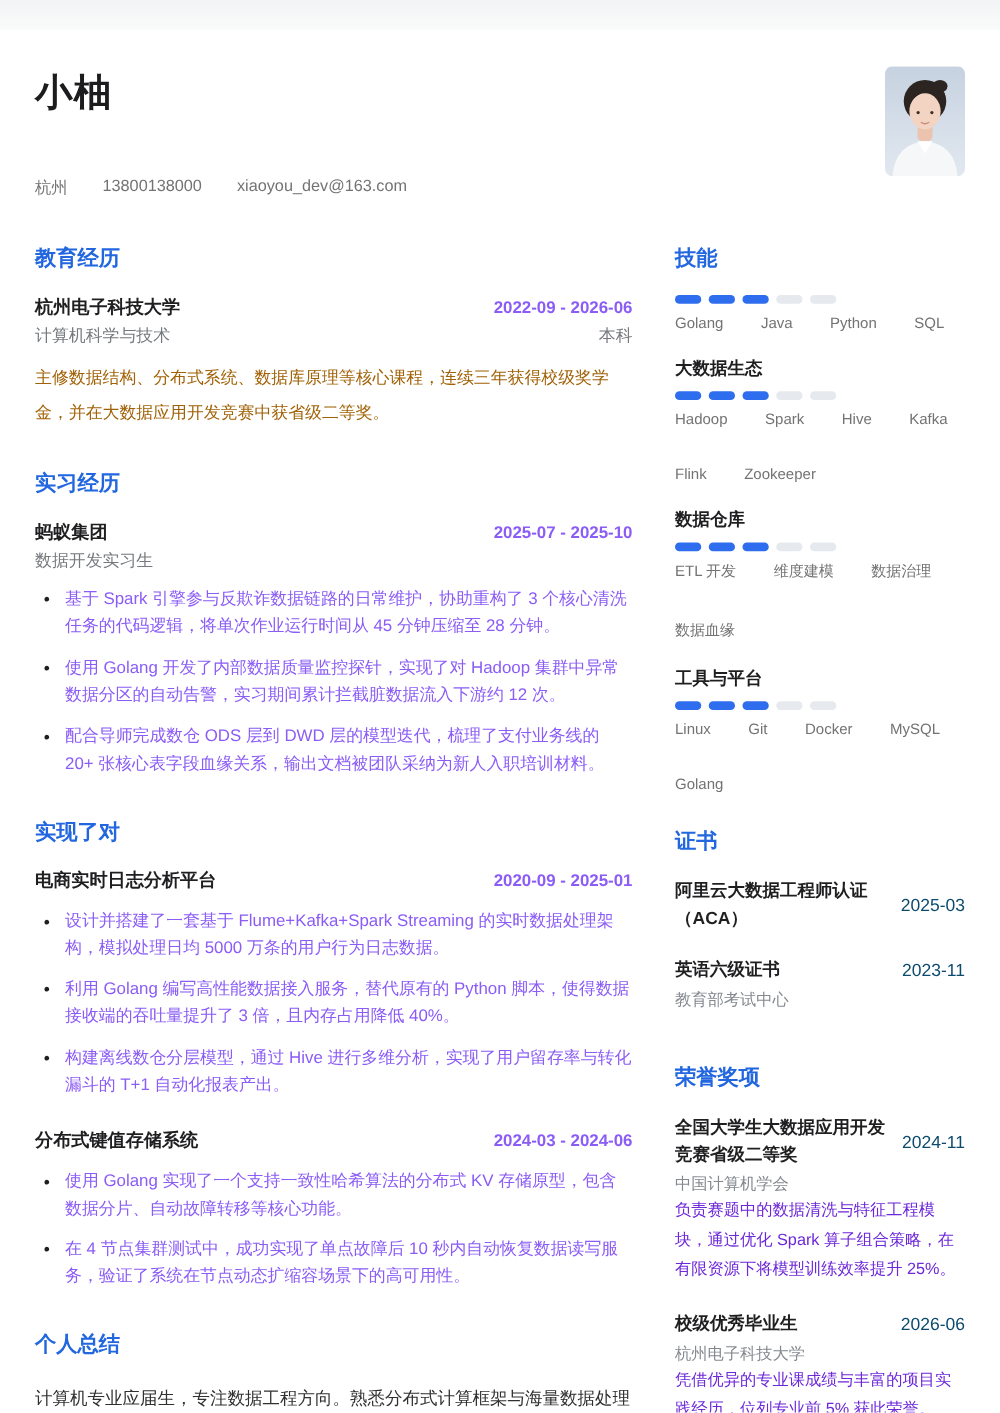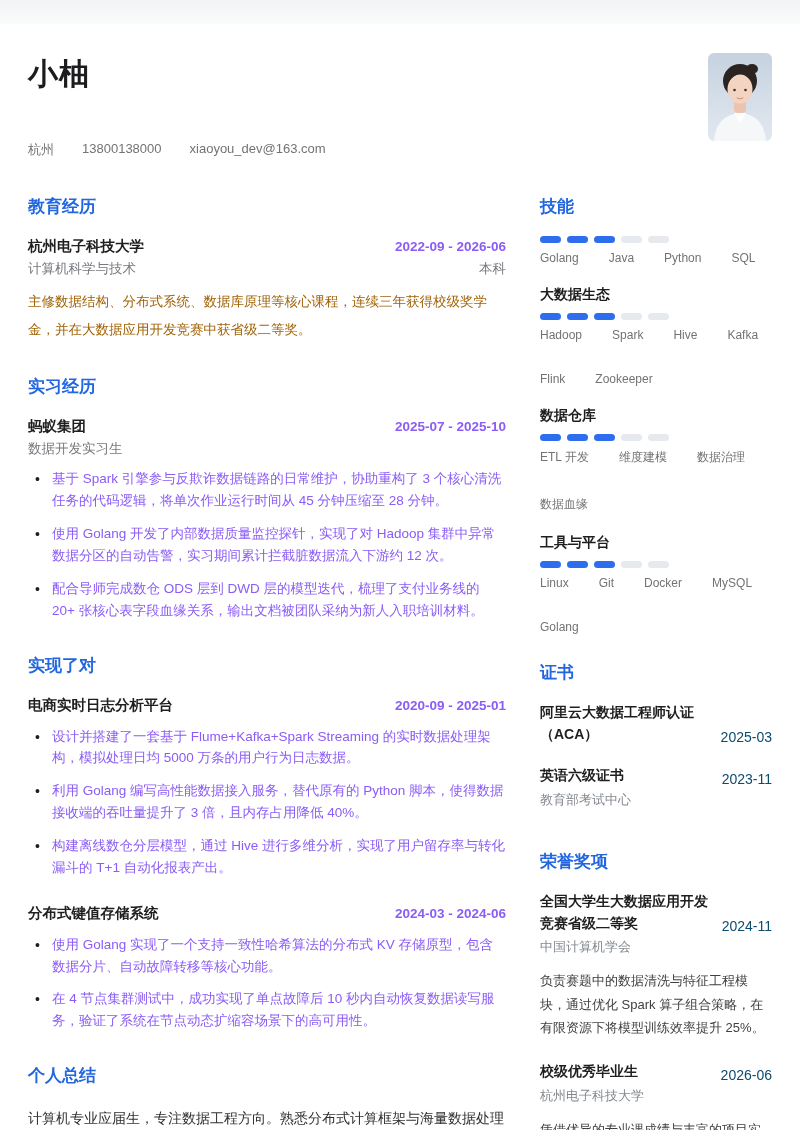--- a/index.html
+++ b/index.html
@@ -49,25 +49,25 @@
 
   
   .skill-group { margin-bottom:21px; }
   .skill-name { font-size:14px; font-weight:bold; color:#1f1f21; }
   .pill-row { display:flex; gap:6px; margin:9px 0 8px 0; }
   .pill { width:21px; height:7px; border-radius:4px; background:#e6e9ed; }
   .pill.on { background:#2e6ded; }
   .tag-row { display:flex; flex-wrap:wrap; column-gap:10px; row-gap:4px; font-size:12px; color:#737373;gap:30px; }
 
   .cert-item { margin-bottom:20px; }
-  .cert-head { display:flex; justify-content:space-between; align-items:flex-end; }
+  .cert-head { display:flex; justify-content:space-between; align-items:center; }
   .cert-name { font-size:14px; font-weight:bold; color:#1f1f21; line-height:1.55; flex:1; }
   .cert-date { font-size:14px; font-weight:normal; color:#0c4a6e; white-space:nowrap; margin-left:8px; }
   .cert-issuer { font-size:13px; color:#84898f; margin-top:4px; }
-  .honor-desc { font-size:13px; color:#404040; line-height:1.78; margin-top:13px; }
+  .honor-desc { font-size:13px; color:#6d28d9; line-height:1.78; }
   .honor-item { margin-bottom:22px; }
 </style>
 </head>
 <body>
 
 <div class="top-band"></div>
 
 <div class="page">
 
   <div class="header">

